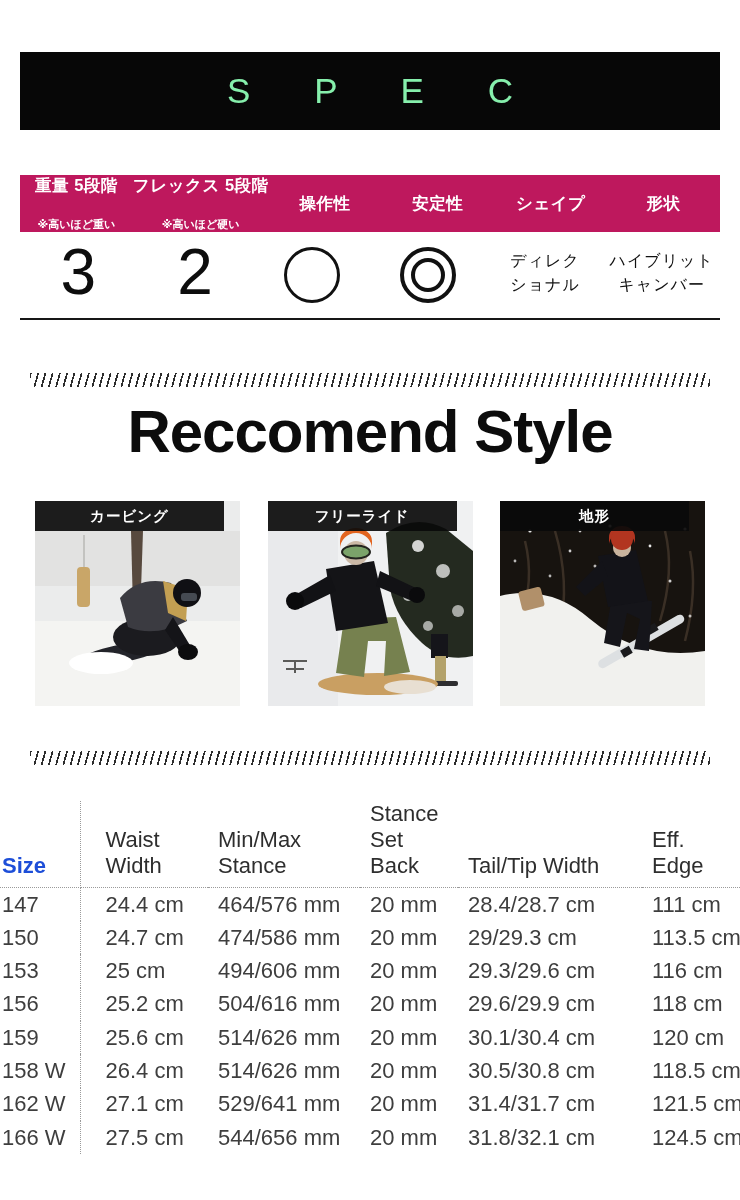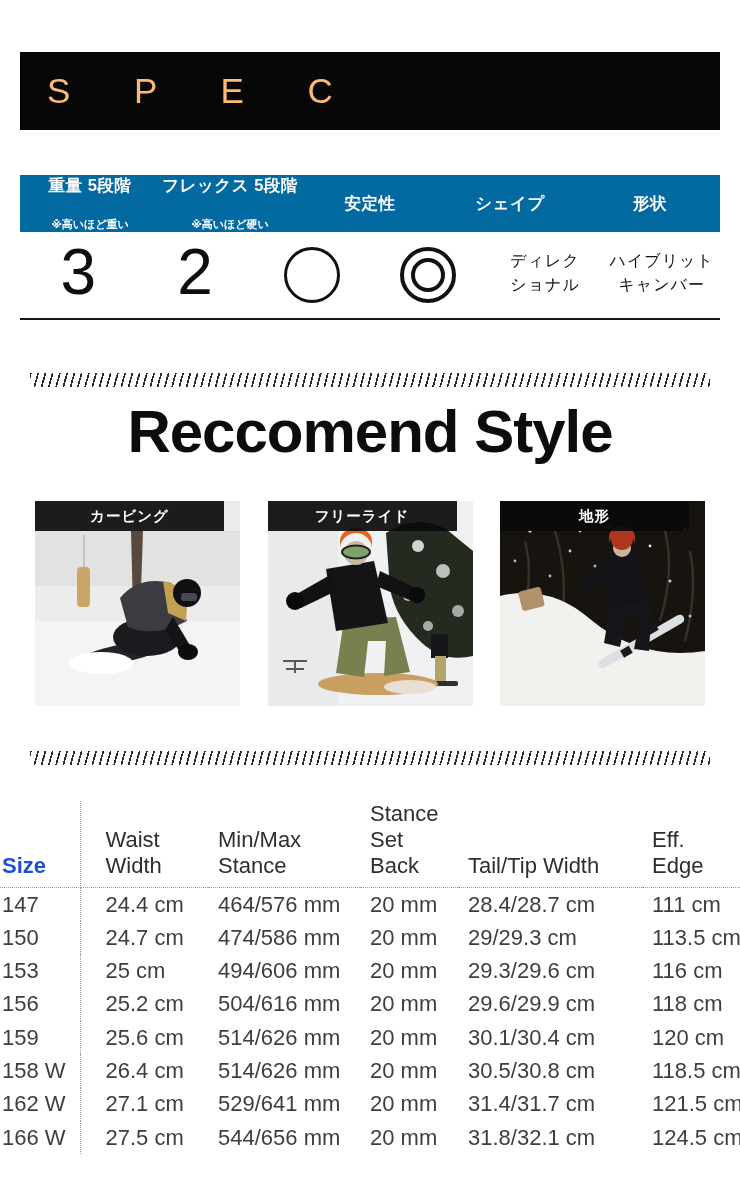--- a/index.html
+++ b/index.html
@@ -1,25 +1,25 @@
 <!DOCTYPE html>
 <html><head>
 <meta charset="utf-8">
 <style>
   html,body{margin:0;padding:0;background:#fff;}
   body{font-family:"Liberation Sans","DejaVu Sans",sans-serif;}
   .page{width:740px;height:1200px;background:#fff;overflow:hidden;position:relative;}
 
   
-  .spec-banner{margin:52px 20px 0;height:78px;background:#070707;color:#fdba74;
-    display:flex;align-items:center;justify-content:flex-start;}
+  .spec-banner{margin:52px 20px 0;height:78px;background:#070707;color:#86efac;
+    display:flex;align-items:center;justify-content:center;}
   .spec-banner span{font-size:35px;font-weight:500;letter-spacing:27px;text-indent:27px;}
 
   
-  .spec-head{margin:45px 20px 0;height:57px;background:#0369a1;display:flex;}
+  .spec-head{margin:45px 20px 0;height:57px;background:#be185d;display:flex;}
   .spec-col{flex:1;display:flex;flex-direction:column;align-items:center;justify-content:center;}
   .spec-col .lbl{color:#fff;font-size:16.5px;font-weight:700;letter-spacing:.5px;white-space:nowrap;}
   .spec-col .note{color:#fff;font-size:11px;font-weight:700;margin-top:20px;white-space:nowrap;}
   .spec-col .note:empty{display:none;}
 
   
   .spec-values{margin:0 20px;height:86px;display:flex;border-bottom:2px solid #161616;}
   .spec-values .cell{flex:1;display:flex;align-items:center;justify-content:center;}
   .big-num{font-size:64px;color:#0d0d0d;line-height:1;margin-top:-6px;}
   .circle-icon{width:50px;height:50px;border:3px solid #111;border-radius:50%;}
@@ -67,20 +67,23 @@
   </div>
 
   <div class="spec-head">
     <div class="spec-col">
       <div class="lbl">重量 5段階</div>
       <div class="note">※高いほど重い</div>
     </div>
     <div class="spec-col">
       <div class="lbl">フレックス 5段階</div>
       <div class="note">※高いほど硬い</div>
+    </div>
+    <div class="spec-col">
+      <div class="lbl">操作性</div>
     </div>
     <div class="spec-col">
       <div class="lbl">安定性</div>
     </div>
     <div class="spec-col">
       <div class="lbl">シェイプ</div>
     </div>
     <div class="spec-col">
       <div class="lbl">形状</div>
     </div>

